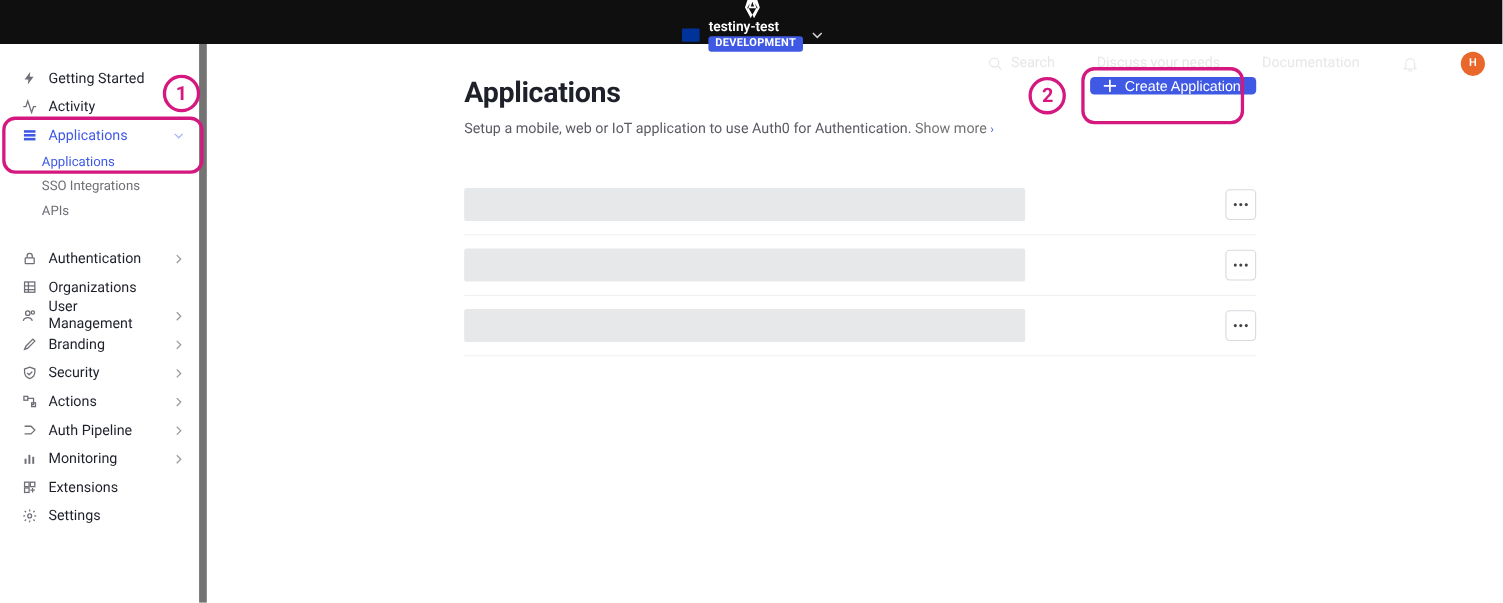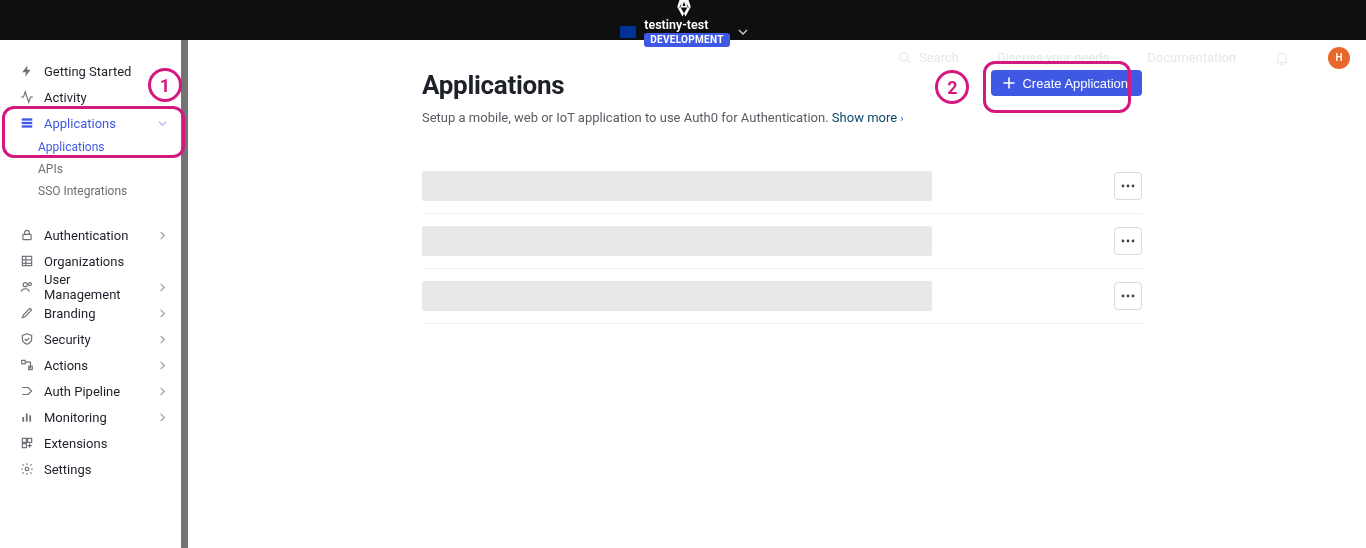--- a/index.html
+++ b/index.html
@@ -36,24 +36,24 @@
   
   .callout-box { position: absolute; border: 3px solid #d5187f; border-radius: 12px; pointer-events: none; }
   .callout-num { width: 34px; height: 34px; border: 3px solid #d5187f; border-radius: 50%; color: #d5187f; font-weight: 700; font-size: 18px; display: flex; align-items: center; justify-content: center; background: #fff; position: absolute; pointer-events: none; }
 
   
   .content { flex: 1; padding: 30px 56px 0 60px; position: relative; }
   .content-inner { max-width: 720px; margin-left: 174px; }
   .page-head { display: flex; align-items: flex-start; }
   .page-title { font-size: 26px; font-weight: 700; letter-spacing: -0.3px; }
   .page-actions { margin-left: auto; }
-  .btn-primary { background: #3f59e4; color: #fff; border: none; border-radius: 4px; height: 26px; padding: 0 14px 0 12px; font-size: 13px; font-weight: 500; display: flex; align-items: center; gap: 7px; cursor: pointer; }
+  .btn-primary { background: #3f59e4; color: #fff; border: none; border-radius: 4px; height: 16px; padding: 0 14px 0 12px; font-size: 13px; font-weight: 500; display: flex; align-items: center; gap: 7px; cursor: pointer; }
   .btn-primary .plus { font-weight: 400; }
   .page-sub { margin-top: 10px; font-size: 13px; color: #5b5b64; }
-  .page-sub a { color: #0c4a6e; text-decoration: none; }
+  .page-sub a { color: #737373; text-decoration: none; }
   .page-sub .mini-chev { color: #3f59e4; margin-left: 3px; font-size: 11px; }
 
   .list { margin-top: 34px; }
   .row { display: flex; align-items: center; height: 55px; border-bottom: 1px solid #eef0f2; }
   .row .skel { flex: 0 0 510px; height: 30px; background: #e7e8ea; border-radius: 2px; }
   .row .spacer { flex: 1; }
   .row .more-btn { width: 28px; height: 28px; border: 1px solid #d8d9dd; border-radius: 4px; display: flex; align-items: center; justify-content: center; cursor: pointer; color: #444; background: #fff; }
   .row .more-btn svg { width: 14px; height: 4px; }
 
   svg { display: block; }
@@ -135,24 +135,24 @@
         </span>
       <span class="label">Applications</span>
       <svg class="chev" width="9" height="9" viewBox="0 0 10 10">
           <path d="M1 3l4 4 4-4" stroke="currentColor" stroke-width="1.3" fill="none"></path>
         </svg>
     </div>
     <div class="sub-item active">
         <span>Applications</span>
       </div>
     <div class="sub-item">
+        <span>SSO Integrations</span>
+      </div>
+    <div class="sub-item">
         <span>APIs</span>
-      </div>
-    <div class="sub-item">
-        <span>SSO Integrations</span>
       </div>
 
     <div class="nav-item" style="margin-top:20px">
       <span class="icon">
           <svg viewBox="0 0 24 24" fill="none" stroke="currentColor" stroke-width="2">
             <rect x="5" y="11" width="14" height="9" rx="1"></rect>
             <path d="M8 11V8a4 4 0 118 0v3"></path>
           </svg>
         </span>
       <span class="label">Authentication</span>

